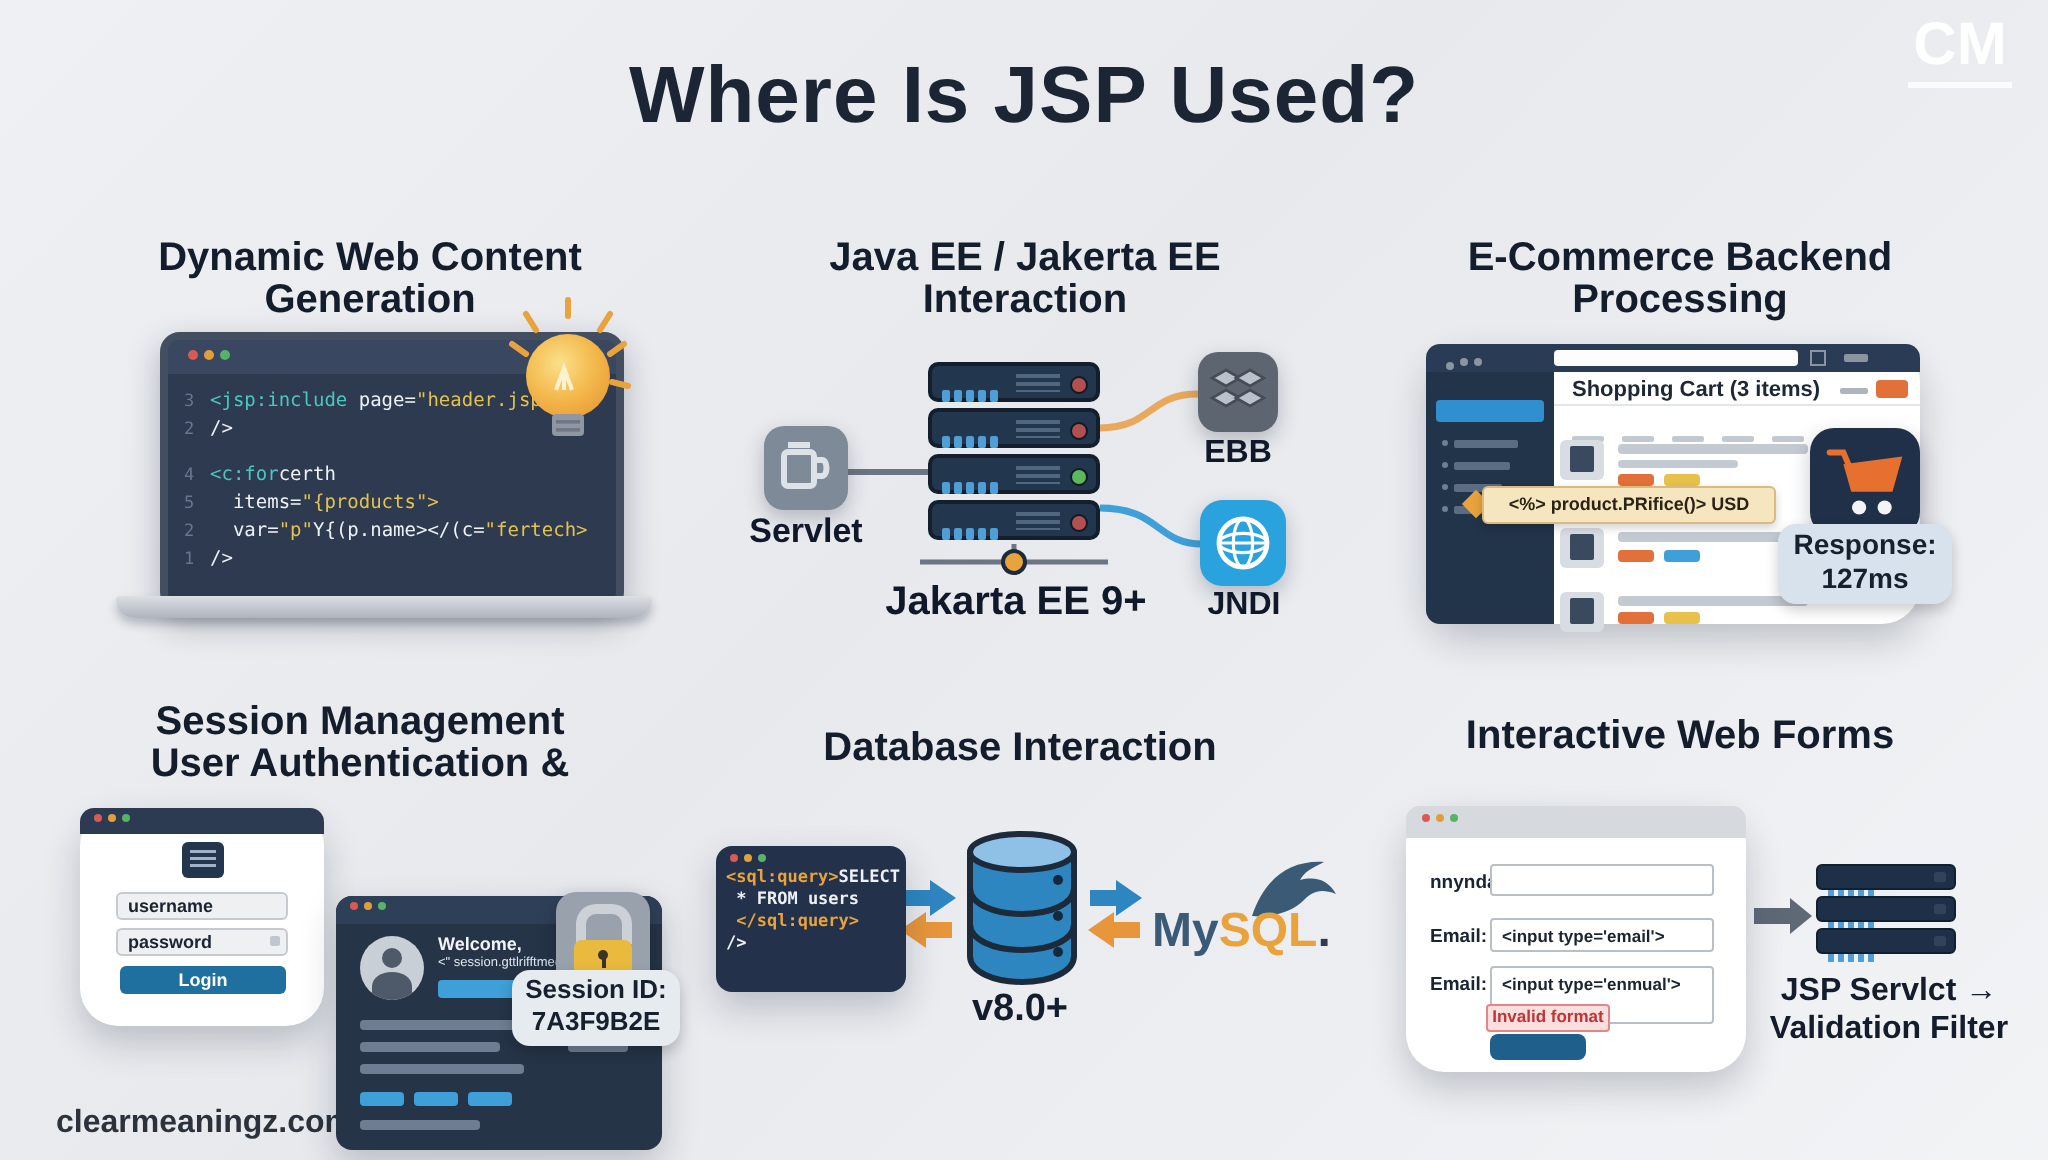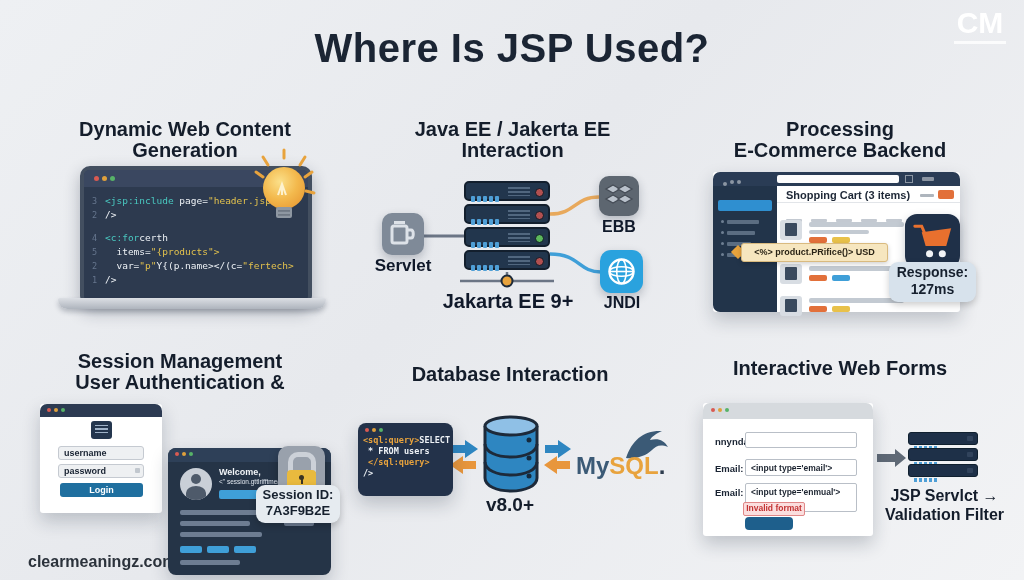--- a/index.html
+++ b/index.html
@@ -8,21 +8,21 @@
     font-family:"Liberation Sans", sans-serif;color:#1a2433;}
   .abs{position:absolute;}
   .bold{font-weight:bold;}
   .title{left:0;right:0;top:26px;text-align:center;font-size:40px;font-weight:bold;color:#1b2534;letter-spacing:.5px;}
   .sec-h{text-align:center;font-size:20px;font-weight:bold;color:#141d2b;line-height:21px;}
   .watermark{left:28px;top:553px;font-size:16px;font-weight:bold;color:#2b323b;text-align:right;}
   .logo{right:14px;top:8px;width:60px;text-align:center;color:#ffffff;}
   .logo-txt{font-size:30px;font-weight:bold;line-height:30px;}
   .logo-bar{width:52px;height:3px;background:rgba(255,255,255,.8);margin:3px auto 0;}
   
-  .win{position:absolute;border-radius:3px;box-shadow:0 8px 18px rgba(25,35,55,.22);}
+  .win{position:absolute;border-radius:19px;box-shadow:0 8px 18px rgba(25,35,55,.22);}
   .dot{width:5px;height:5px;border-radius:50%;display:inline-block;margin-right:3px;vertical-align:middle;}
   .dot.sm{width:4px;height:4px;}
   .dr{background:#d95a52}.dy{background:#dfa03c}.dg{background:#57b368}.dgr{background:#8b95a2}
   
   .laptop-screen{left:80px;top:166px;width:224px;height:132px;background:#2d3a4f;border:4px solid #434f60;border-radius:10px;box-shadow:0 6px 16px rgba(25,35,55,.3);}
   .laptop-bar{height:17px;background:#3a4760;border-radius:5px 5px 0 0;padding:5px 0 0 10px;box-sizing:border-box;line-height:6px;}
   .code{padding:7px 6px 0 8px;font-family:"DejaVu Sans Mono",monospace;font-size:9.5px;line-height:13px;}
   .code-line{white-space:pre;}
   .ln{display:inline-block;width:13px;color:#66768e;font-size:8.5px;}
   .tk-teal{color:#49c8c0}.tk-yellow{color:#e3c24d}.tk-white{color:#eef2f6}.tk-orange{color:#e8a33d}
@@ -188,22 +188,22 @@
     <svg width="43" height="43" viewBox="0 0 43 43">
       <circle cx="21.5" cy="21.5" r="12" fill="none" stroke="#fff" stroke-width="2.4"></circle>
       <ellipse cx="21.5" cy="21.5" rx="12" ry="4.8" fill="none" stroke="#fff" stroke-width="1.6"></ellipse>
       <ellipse cx="21.5" cy="21.5" rx="4.8" ry="12" fill="none" stroke="#fff" stroke-width="1.6"></ellipse>
       <line x1="9.5" y1="21.5" x2="33.5" y2="21.5" stroke="#fff" stroke-width="1.6"></line>
     </svg>
   </div>
   <div class="dlabel" style="left:594px;top:294px;width:56px;font-size:16px;position:absolute;">JNDI</div>
 
   <div class="abs sec-h" style="left:700px;top:119px;width:280px;">
+    <div>E-Commerce Backend</div>
     <div>Processing</div>
-    <div>E-Commerce Backend</div>
   </div>
   <div class="win" style="left:713px;top:172px;width:247px;height:140px;background:#fff;z-index:2;">
     <div class="b-topbar">
       <span class="dot sm dgr" style="margin-left:10px;margin-top:5px;"></span><span class="dot sm dgr"></span><span class="dot sm dgr"></span>
       <span class="b-search"></span>
       <span class="b-sq"></span>
       <span class="b-dash" style="right:26px;width:12px;"></span>
     </div>
     <div class="sidebar">
       <span class="sb-active"></span>

